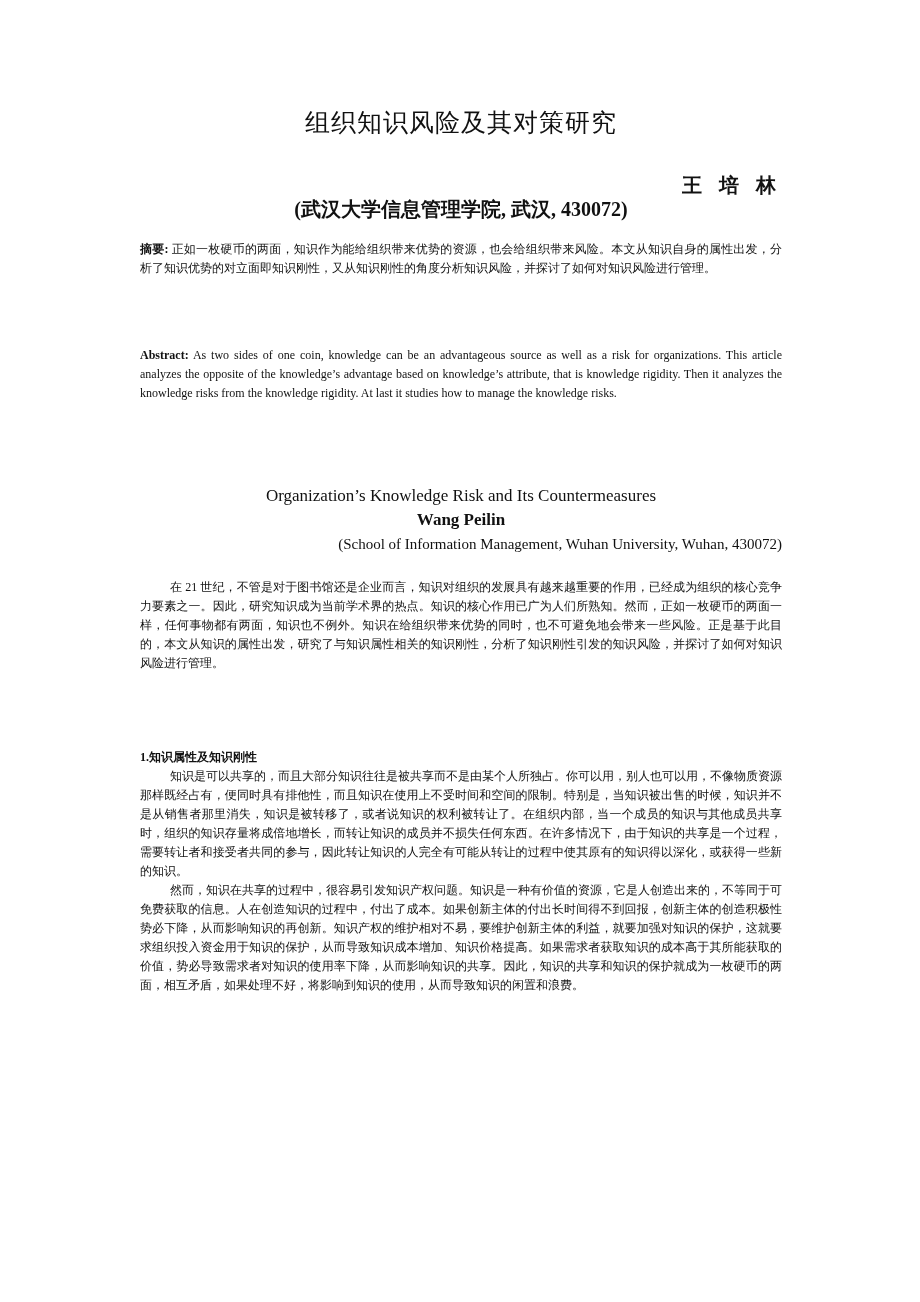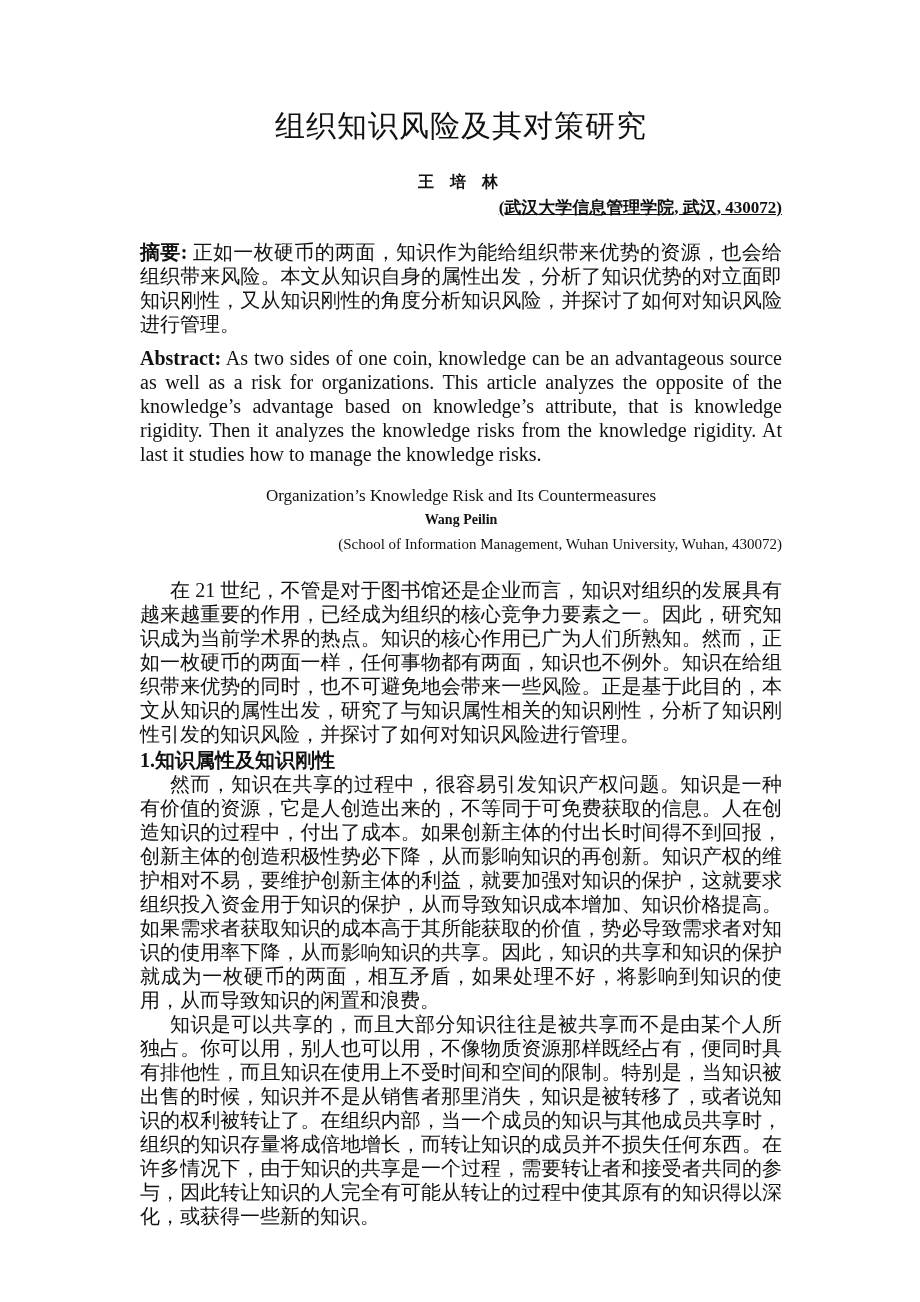--- a/index.html
+++ b/index.html
@@ -1,33 +1,33 @@
 <!DOCTYPE html>
 <html><head>
 <meta charset="utf-8">
 <style>
   html, body { margin: 0; padding: 0; background: #ffffff; }
   body { width: 920px; height: 1302px; position: relative; overflow: hidden;
          font-family: "Liberation Serif", "DejaVu Serif", serif; color: #111; }
   .page { position: absolute; left: 140px; top: 0; width: 642px; }
   .title { position: absolute; top: 106px; left: 0; width: 642px; text-align: center;
-           font-size: 30px; letter-spacing: 1px; font-family: "DejaVu Sans", sans-serif; }
-  .author { position: absolute; top: 172px; left: 0; width: 642px; text-align: center;
-            font-size: 16px; font-weight: bold; letter-spacing: 6px; }
-  .affil { position: absolute; top: 196px; left: 0; width: 642px; text-align: right;
-           font-size: 17px; font-weight: bold; text-decoration: underline; }
-  .block { position: absolute; left: 0; width: 642px; font-size: 20px; line-height: 24px;
+           font-size: 25px; letter-spacing: 1px; font-family: "DejaVu Sans", sans-serif; }
+  .author { position: absolute; top: 172px; left: 0; width: 642px; text-align: right;
+            font-size: 20px; font-weight: bold; letter-spacing: 6px; }
+  .affil { position: absolute; top: 196px; left: 0; width: 642px; text-align: center;
+           font-size: 20px; font-weight: bold; }
+  .block { position: absolute; left: 0; width: 642px; font-size: 12px; line-height: 19px;
            text-align: justify; }
   .block p { margin: 0; }
   .lab { font-weight: bold; }
   .indent { text-indent: 30px; }
   .en-title { position: absolute; top: 484px; left: 0; width: 642px; text-align: center;
               font-size: 17px; font-weight: normal; line-height: 24px; }
   .en-author { position: absolute; top: 508px; left: 0; width: 642px; text-align: center;
-               font-size: 14px; font-weight: bold; line-height: 24px; }
+               font-size: 17px; font-weight: bold; line-height: 24px; }
   .en-affil { position: absolute; top: 533px; left: 0; width: 642px; text-align: right;
               font-size: 15px; line-height: 22px; }
   .h { font-weight: bold; }
 </style>
 </head>
 <body>
 
 <div class="page">
   <div class="title">组织知识风险及其对策研究</div>
   <div class="author">王 培 林</div>
@@ -44,16 +44,16 @@
   <div class="en-title">Organization’s Knowledge Risk and Its Countermeasures</div>
   <div class="en-author">Wang Peilin</div>
   <div class="en-affil">(School of Information Management, Wuhan University, Wuhan, 430072)</div>
 
   <div class="block" style="top:578px;">
     <p class="indent">在 21 世纪，不管是对于图书馆还是企业而言，知识对组织的发展具有越来越重要的作用，已经成为组织的核心竞争力要素之一。因此，研究知识成为当前学术界的热点。知识的核心作用已广为人们所熟知。然而，正如一枚硬币的两面一样，任何事物都有两面，知识也不例外。知识在给组织带来优势的同时，也不可避免地会带来一些风险。正是基于此目的，本文从知识的属性出发，研究了与知识属性相关的知识刚性，分析了知识刚性引发的知识风险，并探讨了如何对知识风险进行管理。</p>
   </div>
 
   <div class="block" style="top:748px;">
     <p class="h">1.知识属性及知识刚性</p>
+    <p class="indent">知识是可以共享的，而且大部分知识往往是被共享而不是由某个人所独占。你可以用，别人也可以用，不像物质资源那样既经占有，便同时具有排他性，而且知识在使用上不受时间和空间的限制。特别是，当知识被出售的时候，知识并不是从销售者那里消失，知识是被转移了，或者说知识的权利被转让了。在组织内部，当一个成员的知识与其他成员共享时，组织的知识存量将成倍地增长，而转让知识的成员并不损失任何东西。在许多情况下，由于知识的共享是一个过程，需要转让者和接受者共同的参与，因此转让知识的人完全有可能从转让的过程中使其原有的知识得以深化，或获得一些新的知识。</p>
     <p class="indent">然而，知识在共享的过程中，很容易引发知识产权问题。知识是一种有价值的资源，它是人创造出来的，不等同于可免费获取的信息。人在创造知识的过程中，付出了成本。如果创新主体的付出长时间得不到回报，创新主体的创造积极性势必下降，从而影响知识的再创新。知识产权的维护相对不易，要维护创新主体的利益，就要加强对知识的保护，这就要求组织投入资金用于知识的保护，从而导致知识成本增加、知识价格提高。如果需求者获取知识的成本高于其所能获取的价值，势必导致需求者对知识的使用率下降，从而影响知识的共享。因此，知识的共享和知识的保护就成为一枚硬币的两面，相互矛盾，如果处理不好，将影响到知识的使用，从而导致知识的闲置和浪费。</p>
-    <p class="indent">知识是可以共享的，而且大部分知识往往是被共享而不是由某个人所独占。你可以用，别人也可以用，不像物质资源那样既经占有，便同时具有排他性，而且知识在使用上不受时间和空间的限制。特别是，当知识被出售的时候，知识并不是从销售者那里消失，知识是被转移了，或者说知识的权利被转让了。在组织内部，当一个成员的知识与其他成员共享时，组织的知识存量将成倍地增长，而转让知识的成员并不损失任何东西。在许多情况下，由于知识的共享是一个过程，需要转让者和接受者共同的参与，因此转让知识的人完全有可能从转让的过程中使其原有的知识得以深化，或获得一些新的知识。</p>
   </div>
 </div>
 
 </body></html>

